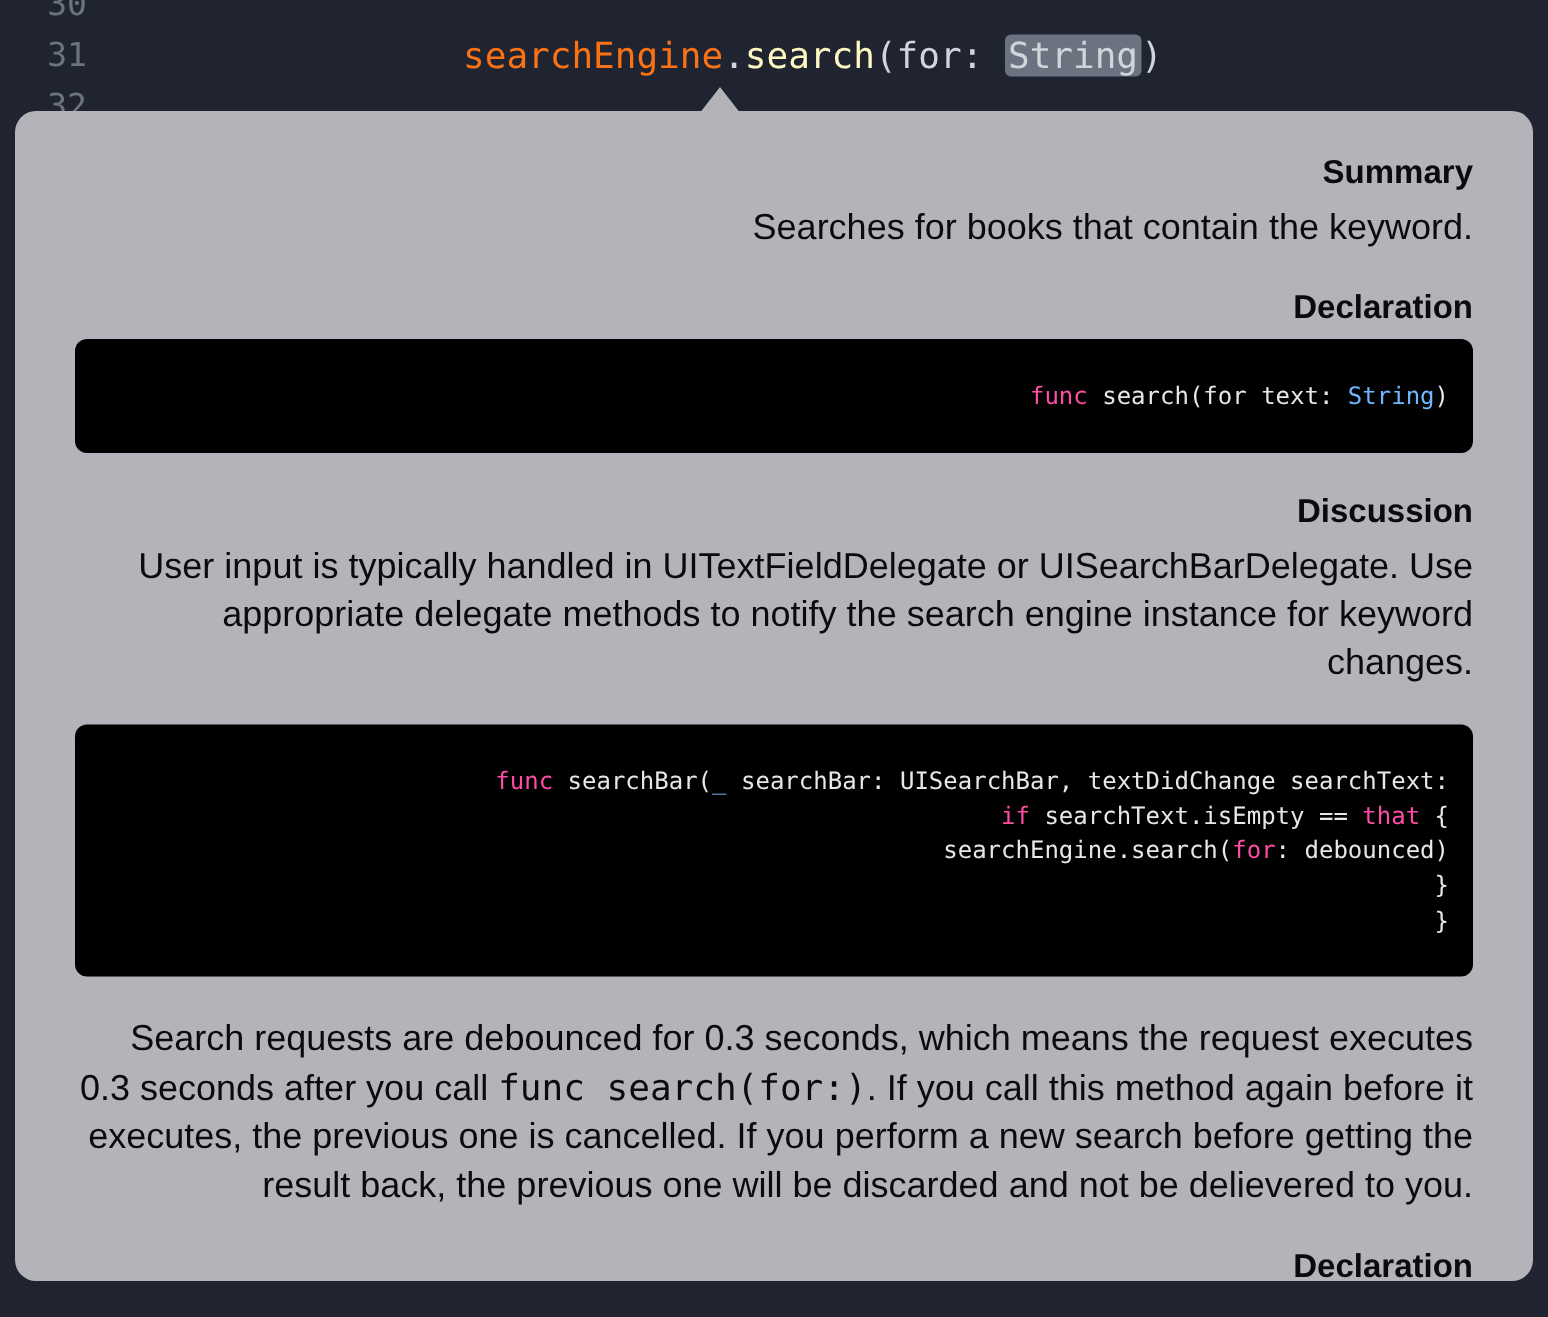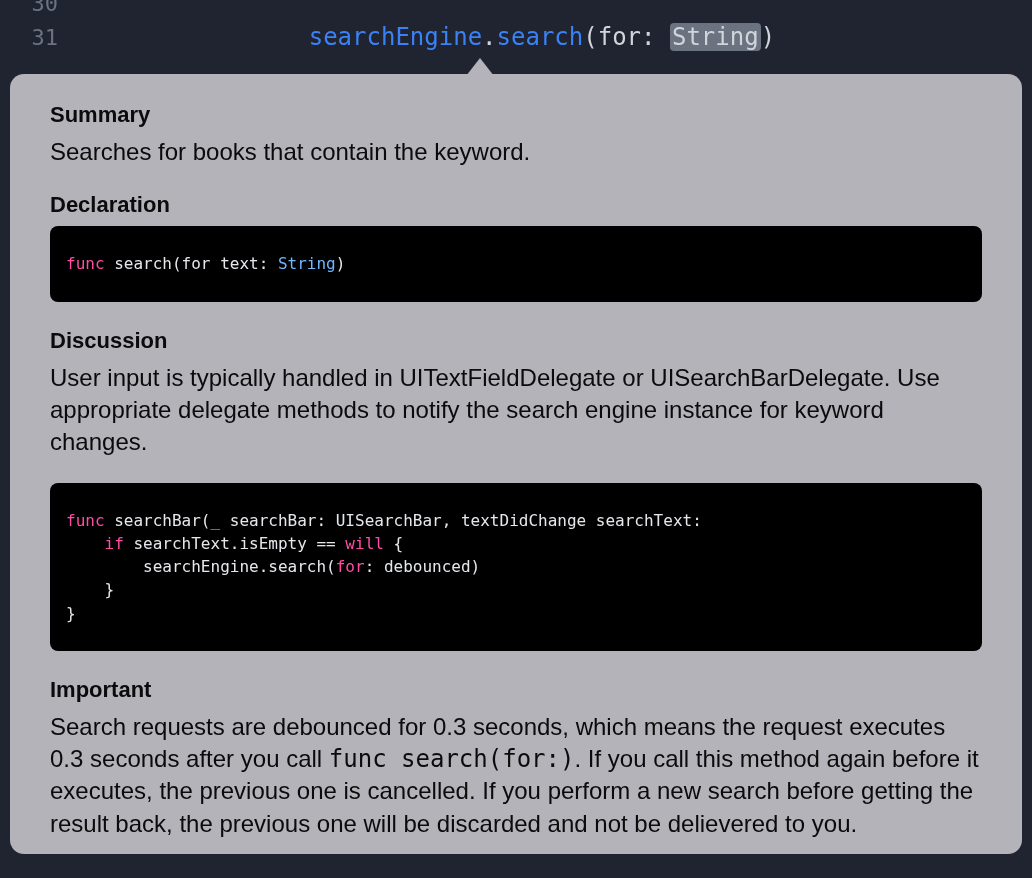--- a/index.html
+++ b/index.html
@@ -27,36 +27,37 @@
   width: 72px;
   text-align: right;
   padding-right: 14px;
   color: #6b7280;
   font-size: 22px;
   flex-shrink: 0;
 }
 .code-text {
   white-space: pre;
 }
-.tok-type { color: #3b82f6; }
-.tok-member { color: #3b82f6; }
+.tok-type { color: #f97316; }
+.tok-member { color: #fef9c3; }
 .tok-plain { color: #d1d5db; }
 .tok-keyword-arg { color: #d1d5db; }
 .tok-typeref { color: #d1d5db; }
 .tok-highlight {
   background: #6b7280;
   border-radius: 4px;
   padding: 0 2px;
 }
 
 .popover-wrap {
   position: absolute;
   top: 58px;
   left: 10px;
   right: 10px;
+  text-align: right;
 }
 .popover-arrow {
   width: 0; height: 0;
   border-left: 14px solid transparent;
   border-right: 14px solid transparent;
   border-bottom: 18px solid #b3b3b9;
   position: absolute;
   top: 0;
   left: 456px;
 }
@@ -114,45 +115,47 @@
 <div class="editor-bg">
   <div class="code-line line-30">
     <div class="gutter">30</div>
   </div>
   <div class="code-line">
     <div class="gutter">31</div>
     <div class="code-text" style="padding-left:150px;">
       <span class="tok-type">searchEngine</span><span class="tok-plain">.</span><span class="tok-member">search</span><span class="tok-plain">(</span><span class="tok-keyword-arg">for</span><span class="tok-plain">: </span><span class="tok-typeref tok-highlight">String</span><span class="tok-plain">)</span>
     </div>
   </div>
+  <div class="code-line">
+    <div class="gutter">32</div>
+  </div>
 
   <div class="code-line line-54">
     <div class="gutter">54</div>
   </div>
 </div>
 
 <div class="popover-wrap">
   <div class="popover-arrow"></div>
   <div class="popover">
 
     <div class="sec-heading">Summary</div>
     <div class="sec-text">Searches for books that contain the keyword.</div>
 
     <div class="sec-heading">Declaration</div>
     <div class="code-block"><span class="kw">func</span><span> search(for text: </span><span class="ty">String</span><span>)</span></div>
 
     <div class="sec-heading">Discussion</div>
     <div class="sec-text">User input is typically handled in UITextFieldDelegate or UISearchBarDelegate. Use appropriate delegate methods to notify the search engine instance for keyword changes.</div>
     <div class="code-block"><span class="kw">func</span><span> searchBar(</span><span class="underscore">_</span><span> searchBar: UISearchBar, textDidChange searchText:</span>
-<span>    </span><span class="kw">if</span><span> searchText.isEmpty == </span><span class="kw">will</span><span> {</span>
+<span>    </span><span class="kw">if</span><span> searchText.isEmpty == </span><span class="kw">that</span><span> {</span>
 <span>        searchEngine.search(</span><span class="arg">for</span><span>: debounced)</span>
 <span>    }</span>
 <span>}</span></div>
 
-    <div class="sec-heading">Important</div>
     <div class="sec-text">
       <span>Search requests are debounced for 0.3 seconds, which means the request executes 0.3 seconds after you call </span><span class="inline-code">func search(for:)</span><span>. If you call this method again before it executes, the previous one is cancelled. If you perform a new search before getting the result back, the previous one will be discarded and not be delievered to you.</span>
     </div>
 
     <div class="sec-heading">Declaration</div>
 
   </div>
 </div>
 
 </body></html>

